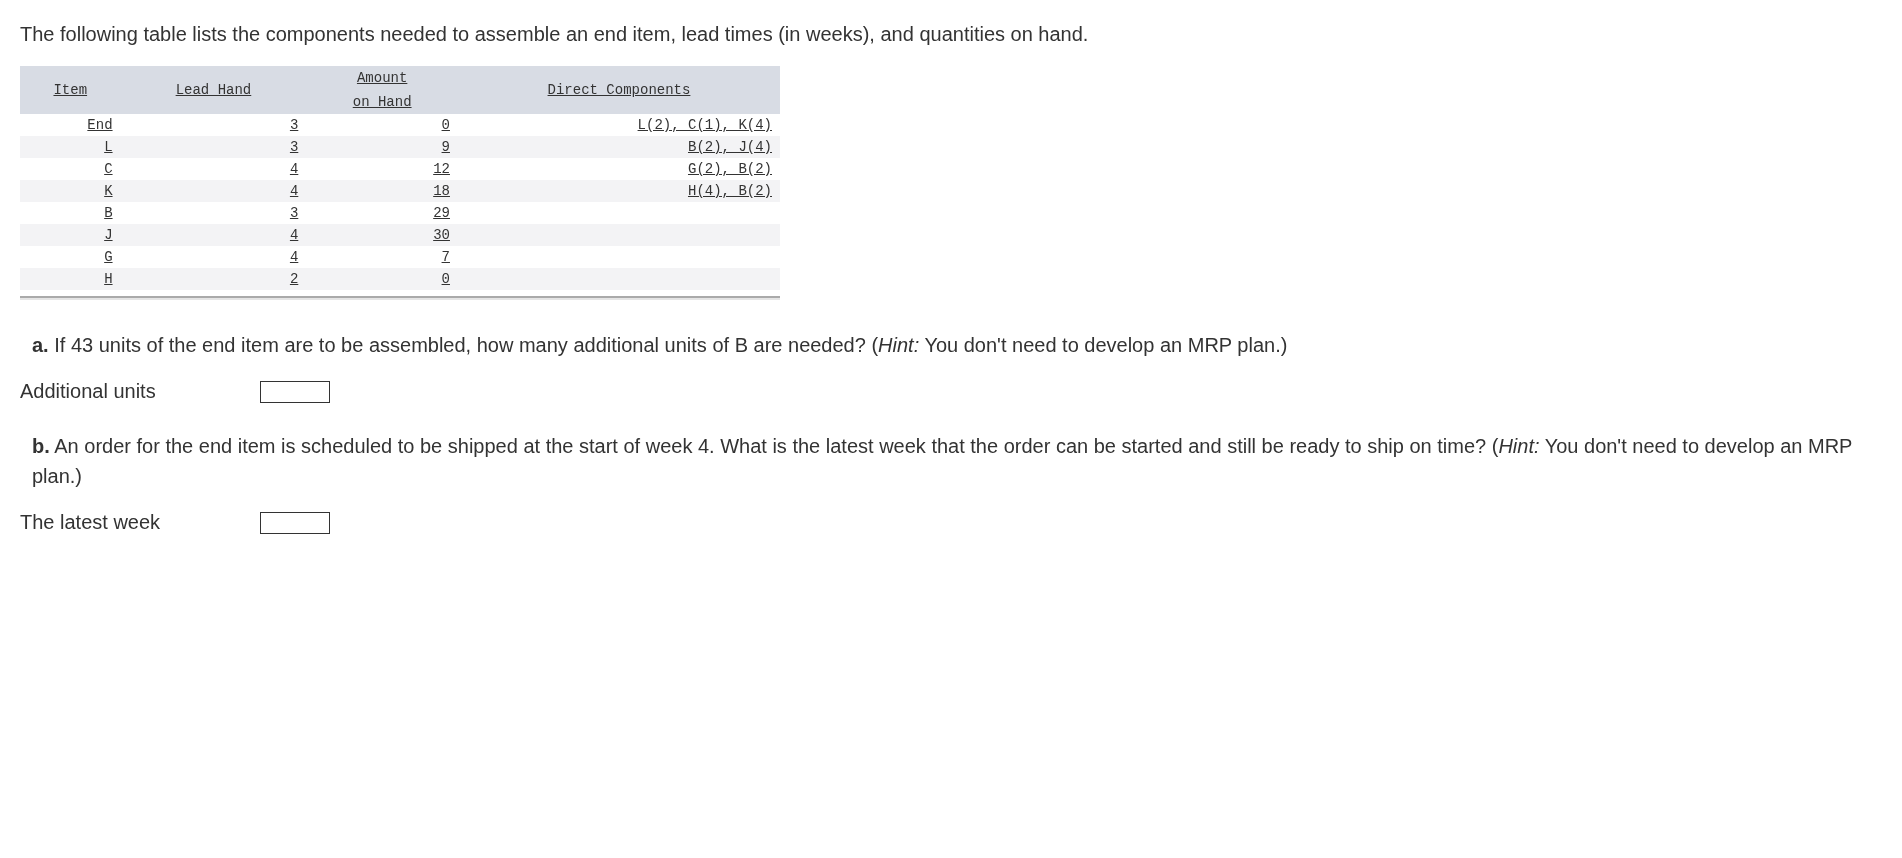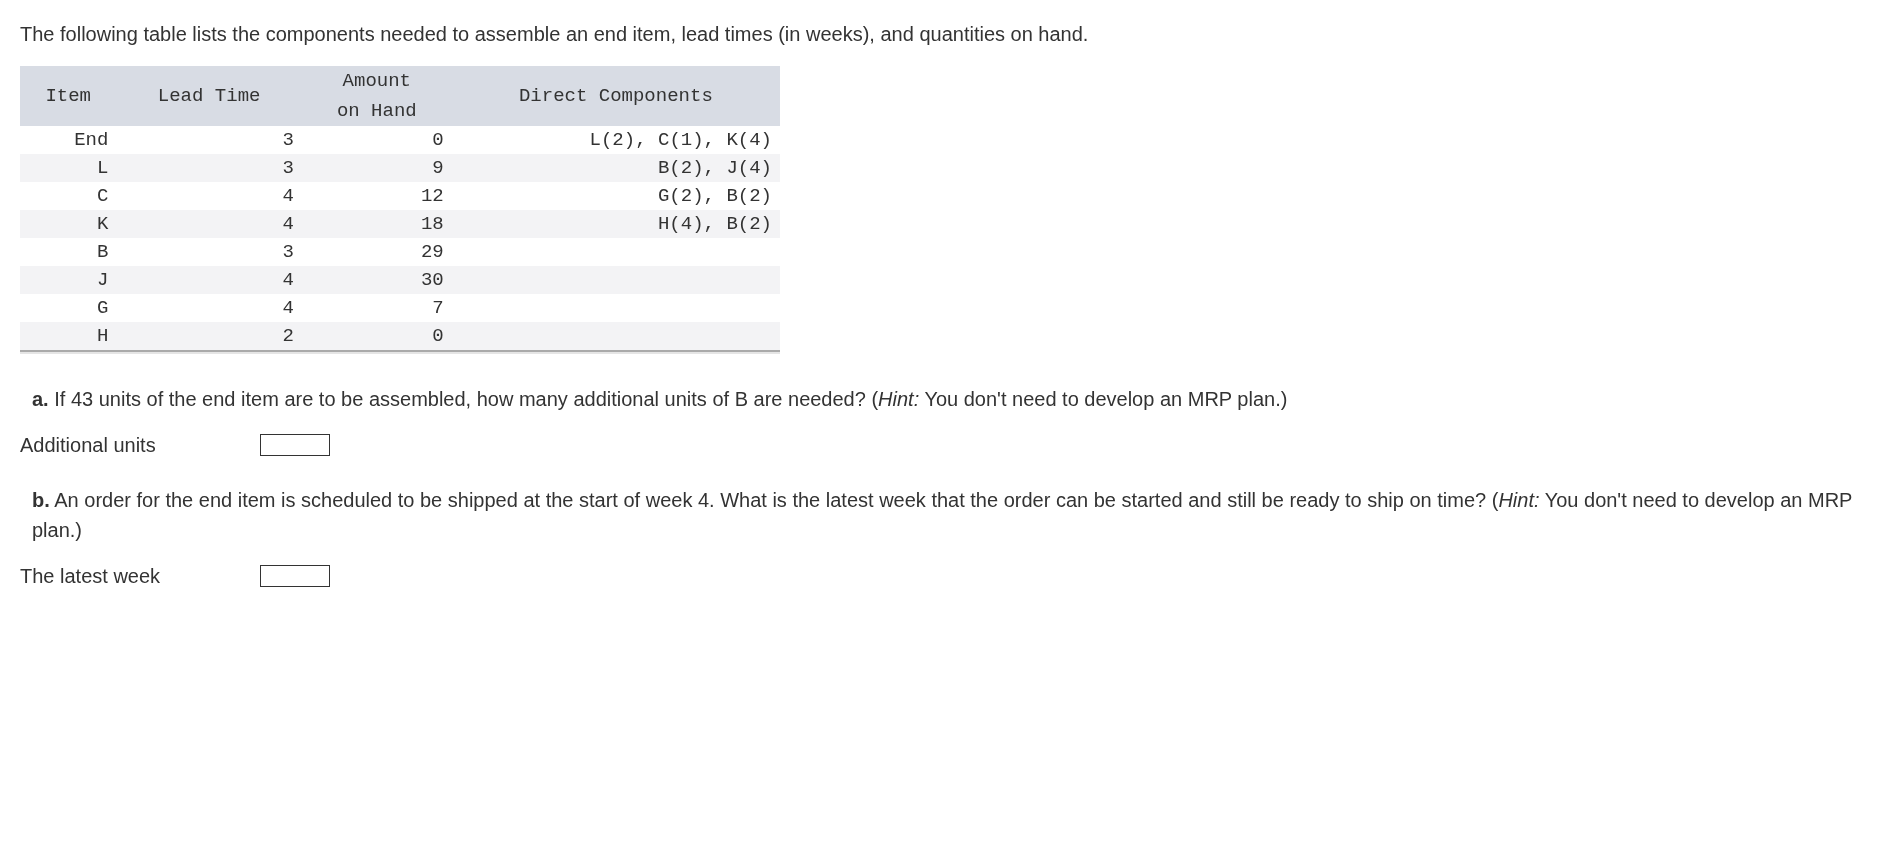--- a/index.html
+++ b/index.html
@@ -11,22 +11,24 @@
     width: 1902px;
     box-sizing: border-box;
   }
   .intro {
     margin-bottom: 18px;
     line-height: 1.4;
   }
   .data-table {
     border-collapse: collapse;
     width: 760px;
+    margin-bottom: 6px;
     font-family: "Courier New", Courier, monospace;
-    font-size: 19px;
+    font-size: 14px;
+    text-decoration: underline;
   }
   .data-table th {
     background: #d8dce4;
     font-weight: normal;
     text-align: center;
     padding: 4px 8px;
   }
   .data-table td {
     text-align: right;
     padding: 3px 8px;
@@ -46,21 +48,21 @@
   .question {
     margin-top: 28px;
     margin-bottom: 20px;
     line-height: 1.5;
     margin-left: 12px;
   }
   .question b { font-weight: bold; }
   .question i, .question em { font-style: italic; }
   .answer-row {
     display: flex;
-    align-items: flex-start;
+    align-items: flex-end;
     gap: 60px;
     margin-bottom: 20px;
   }
   .answer-label {
     min-width: 180px;
   }
   .answer-input {
     width: 70px;
     height: 22px;
     border: 1px solid #333;
@@ -71,21 +73,21 @@
 </style>
 </head>
 <body>
 
 <div class="intro">The following table lists the components needed to assemble an end item, lead times (in weeks), and quantities on hand.</div>
 
 <table class="data-table">
   <thead>
     <tr>
       <th rowspan="2">Item</th>
-      <th rowspan="2">Lead Time</th>
+      <th rowspan="2">Lead Hand</th>
       <th>Amount</th>
       <th rowspan="2">Direct Components</th>
     </tr>
     <tr>
       <th>on Hand</th>
     </tr>
   </thead>
   <tbody>
     <tr>
       <td>End</td>

